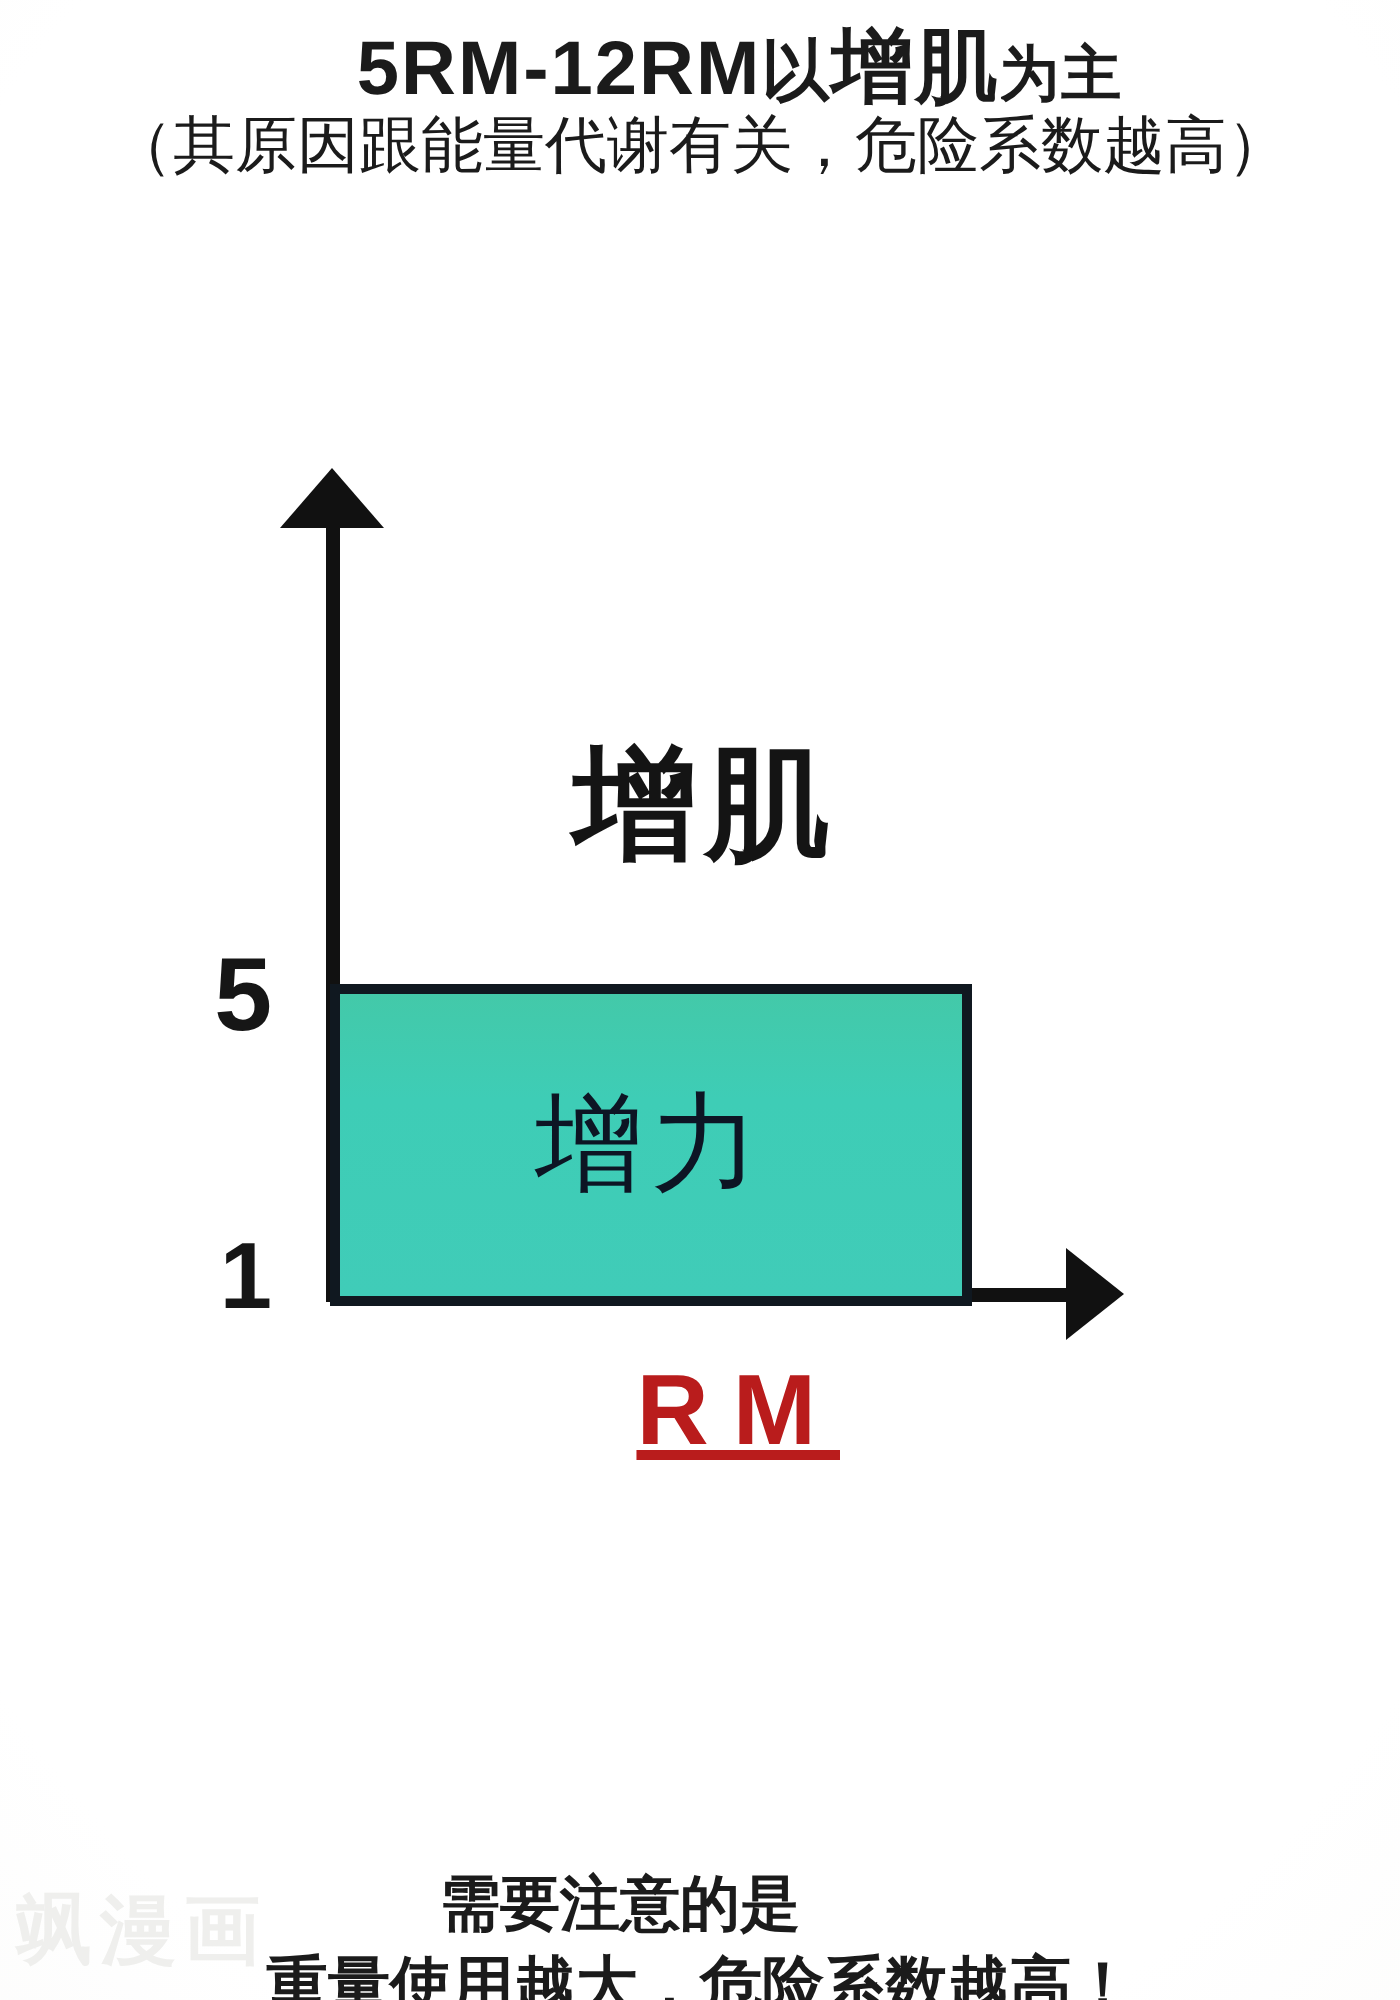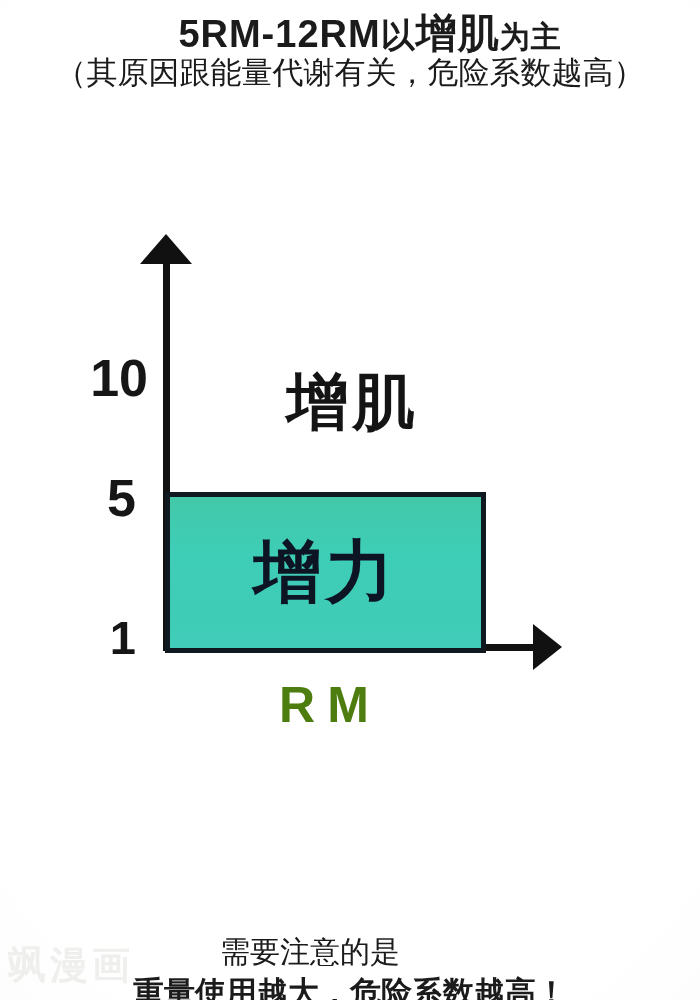--- a/index.html
+++ b/index.html
@@ -67,22 +67,22 @@
   .strength-region {
     left: 165px; top: 492px;
     width: 311px; height: 151px;
     background: linear-gradient(180deg, #43c9a9 0%, #3ecdb6 35%, #40ccb8 100%);
     border: 5px solid #101820;
     display: flex;
     align-items: center;
     justify-content: center;
   }
   .region-label-strength {
-    font-size: 68px;
-    font-weight: 700;
+    font-size: 54px;
+    font-weight: 400;
     color: #0d1524;
     letter-spacing: 4px;
   }
   .region-label-hypertrophy {
     left: 165px; top: 360px; width: 375px;
     text-align: center;
     font-size: 62px;
     font-weight: 600;
     color: #141414;
     letter-spacing: 4px;
@@ -93,33 +93,34 @@
     text-align: right;
     font-weight: 600;
     color: #161616;
   }
   .y-tick-10 { left: 86px; top: 348px; font-size: 52px; }
   .y-tick-5  { left: 74px; top: 468px; font-size: 52px; }
   .y-tick-1  { left: 74px; top: 610px; font-size: 47px; }
 
   .x-axis-label {
     left: 240px; top: 676px; width: 180px;
-    text-align: center;
+    text-align: right;
     font-size: 50px;
     font-weight: 700;
     letter-spacing: 12px;
-    color: #4d7c0f;
+    color: #b91c1c;
+    text-decoration: underline;
   }
 
   
   .footer-line1 {
     left: 0; top: 932px; width: 620px;
     text-align: center;
     font-size: 30px;
-    font-weight: 400;
+    font-weight: 700;
     white-space: nowrap;
   }
   .footer-line2 {
     left: 0; top: 972px; width: 700px;
     text-align: center;
     font-size: 31px;
     font-weight: 600;
     white-space: nowrap;
   }
 
@@ -142,21 +143,20 @@
 <div class="abs subtitle">（其原因跟能量代谢有关，危险系数越高）</div>
 
 <div class="abs chart">
 
   <div class="abs y-axis-arrow"></div>
   <div class="abs y-axis-line"></div>
 
   <div class="abs x-axis-line"></div>
   <div class="abs x-axis-arrow"></div>
 
-  <div class="abs y-tick y-tick-10">10</div>
   <div class="abs y-tick y-tick-5">5</div>
   <div class="abs y-tick y-tick-1">1</div>
 
   <div class="abs region-label-hypertrophy">增肌</div>
 
   <div class="abs strength-region">
     <span class="region-label-strength">增力</span>
   </div>
 
   <div class="abs x-axis-label">RM</div>

